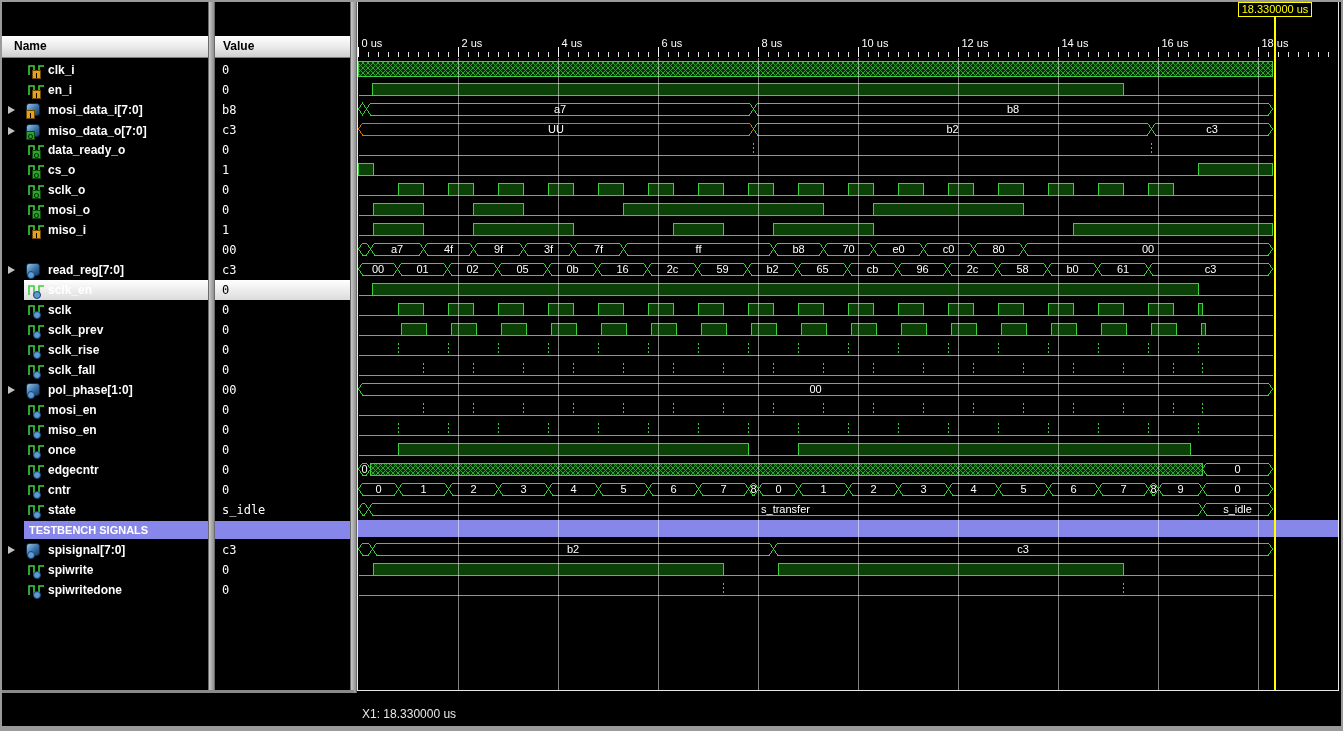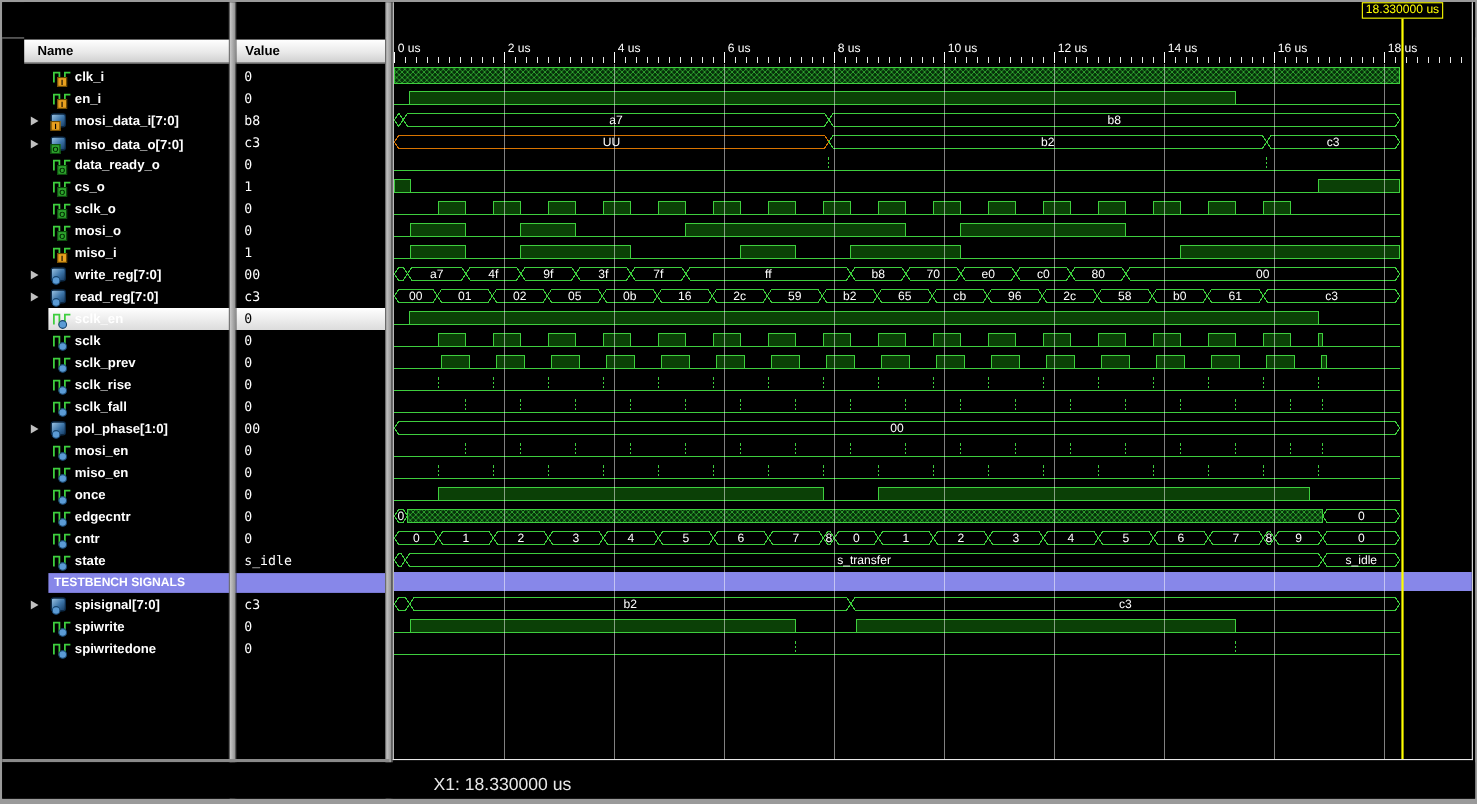--- a/index.html
+++ b/index.html
@@ -25,36 +25,36 @@
            background:linear-gradient(135deg,#9cc4e4,#3c74a8 55%,#163c64);border:1px solid #0c2c4c;box-sizing:border-box;}
   .badge{position:absolute;width:9px;height:9px;font-size:7px;font-weight:bold;text-align:center;
          line-height:9px;color:#000;}
   .badge.inp{background:#e8a020;border:1px solid #6e4a00;box-sizing:border-box;}
   .badge.outp{background:#2da32d;border:1px solid #0c4a0c;box-sizing:border-box;color:#002800;}
   .badge.intl{background:#5b9bd5;border:1px solid #18456e;border-radius:50%;box-sizing:border-box;}
   .divbar{background:#8787e9;color:#fff;font-size:11px;font-weight:bold;line-height:18px;white-space:nowrap;}
   
   .cursorline{background:#ffff00;}
   .cursorbox{background:#000;border:1px solid #ffff00;color:#ffff00;font-size:11px;line-height:13px;text-align:center;}
-  .statustext{color:#e8e8e8;font-size:16px;line-height:18px;font-family:"Liberation Sans",sans-serif;margin-left:32px;}
+  .statustext{color:#e8e8e8;font-size:12px;line-height:18px;font-family:"Liberation Sans",sans-serif;}
 </style>
 </head>
 <body>
 
 <div id="app">
 
   <div class="abs frame" style="left:0;top:0;width:1343px;height:2px;"></div>
   <div class="abs frame" style="left:0;top:726px;width:1343px;height:5px;"></div>
   <div class="abs frame" style="left:0;top:0;width:2px;height:731px;"></div>
   <div class="abs frame" style="left:1341px;top:0;width:2px;height:731px;"></div>
 
   <div class="abs" style="left:2px;top:2px;width:1339px;height:32px;background:#000;"></div>
   <div class="abs" style="left:2px;top:34px;width:352px;height:1px;background:#8a8a8a;"></div>
 
-  <div class="abs" style="left:2px;top:2px;width:206px;height:688px;background:#000;margin-left:20px;">
+  <div class="abs" style="left:2px;top:2px;width:206px;height:688px;background:#000;">
     <div class="abs colheader" style="left:0;top:34px;width:206px;height:22px;box-sizing:border-box;padding-left:12px;">
       <span>Name</span>
     </div>
     <div id="name-rows" class="abs" style="left:0;top:0;width:206px;height:688px;">
         <div class="abs namerow" style="left:0;top:58px;width:206px;height:20px;">
           <div class="abs" style="left:26px;top:3px;width:18px;height:14px;"><svg width="18" height="14" xmlns="http://www.w3.org/2000/svg">
               <path d="M1,12 L1,3 L6,3 L6,12 L11,12 L11,3 L16,3" fill="none" stroke="#3ece3e" stroke-width="1.6"></path>
             </svg></div>
           <div class="badge inp" style="left:30px;top:10px;">I</div>
           <div class="lbl" style="">clk_i</div>
@@ -105,26 +105,20 @@
             </svg></div>
           <div class="badge outp" style="left:30px;top:10px;">O</div>
           <div class="lbl" style="">mosi_o</div>
         </div>
         <div class="abs namerow" style="left:0;top:218px;width:206px;height:20px;">
           <div class="abs" style="left:26px;top:3px;width:18px;height:14px;"><svg width="18" height="14" xmlns="http://www.w3.org/2000/svg">
               <path d="M1,12 L1,3 L6,3 L6,12 L11,12 L11,3 L16,3" fill="none" stroke="#3ece3e" stroke-width="1.6"></path>
             </svg></div>
           <div class="badge inp" style="left:30px;top:10px;">I</div>
           <div class="lbl" style="">miso_i</div>
-        </div>
-        <div class="abs namerow" style="left:0;top:238px;width:206px;height:20px;">
-          <div class="arrow" style=""></div>
-          <div class="busicon" style=""></div>
-          <div class="badge intl" style="left:25px;top:11px;width:8px;height:8px;"></div>
-          <div class="lbl" style="">write_reg[7:0]</div>
         </div>
         <div class="abs namerow" style="left:0;top:258px;width:206px;height:20px;">
           <div class="arrow" style=""></div>
           <div class="busicon" style=""></div>
           <div class="badge intl" style="left:25px;top:11px;width:8px;height:8px;"></div>
           <div class="lbl" style="">read_reg[7:0]</div>
         </div>
         <div class="abs namerow" style="left:0;top:278px;width:206px;height:20px;">
           <div class="abs selbg" style="left:22px;top:0;width:184px;height:20px;"></div>
           <div class="abs" style="left:26px;top:3px;width:18px;height:14px;"><svg width="18" height="14" xmlns="http://www.w3.org/2000/svg">

